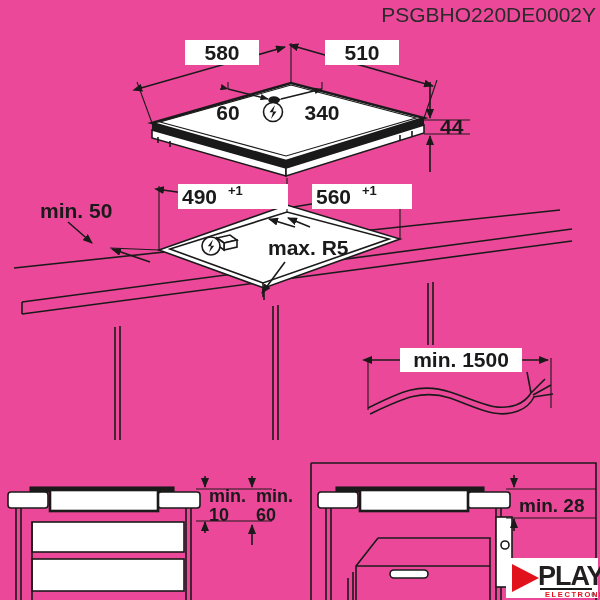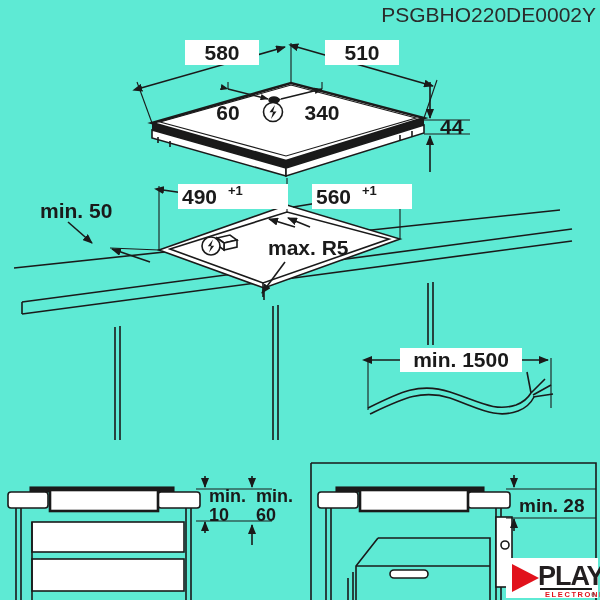--- a/index.html
+++ b/index.html
@@ -12,21 +12,21 @@
     width: 600px;
     height: 600px;
     font-family: "Liberation Sans", sans-serif;
     overflow: hidden;
     position: relative;
   }
   #stage {
     position: relative;
     width: 600px;
     height: 600px;
-    background: #5eead4;
+    background: #ec4899;
   }
   #drawing {
     position: absolute;
     left: 0;
     top: 0;
     width: 600px;
     height: 600px;
   }
   .dim-text {
     font-family: "Liberation Sans", sans-serif;

